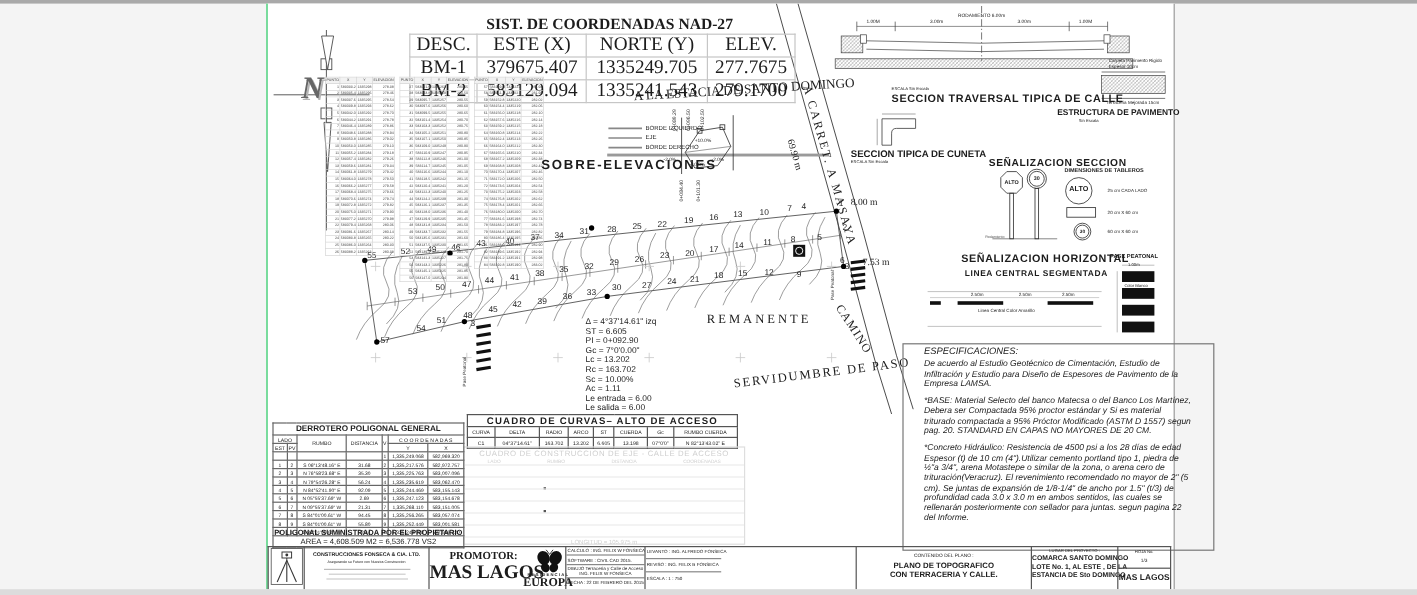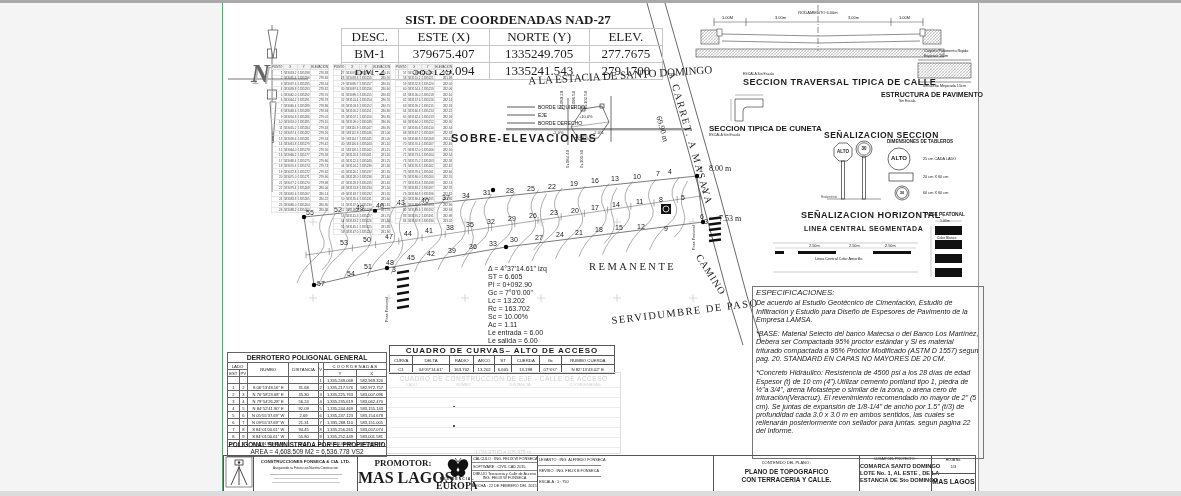--- a/index.html
+++ b/index.html
@@ -9,42 +9,42 @@
   #topstrip{left:0;top:0;width:1181px;height:3px;background:#a9a9a9;}
   #botstrip{left:0;top:491px;width:1181px;height:5px;background:#dcdcdc;}
   #sheet{left:222px;top:3px;width:755px;height:488px;background:#fff;border-left:1px solid #22c55e;border-right:1px solid #9a9a9a;}
   .ser{font-family:"Liberation Serif",serif;}
   .b{font-weight:bold;}
   .i{font-style:italic;}
   .c{text-align:center;}
   .nw{white-space:nowrap;}
   .vlab{position:absolute;font-size:4.3px;transform:rotate(-90deg);transform-origin:0 100%;white-space:nowrap;color:#333;}
   
-  #coordtab{left:118px;top:25px;width:322px;border-collapse:collapse;font-size:13px;}
+  #coordtab{left:118px;top:25px;width:322px;border-collapse:collapse;font-size:16px;}
   #coordtab td,#coordtab th{border:1px solid #c6c6c6;padding:0 2px;height:14px;font-weight:normal;text-align:center;}
   
   .sta{transform:scale(0.5);transform-origin:0 0;}
   .sta table{border-collapse:collapse;font-size:6px;color:#444;}
   .sta td,.sta th{border:0.5px solid #cfcfcf;height:10px;padding:0 1px;font-weight:normal;text-align:right;white-space:nowrap;}
   .sta th{background:#f2f2f2;text-align:center;}
   
   #curvas{left:166px;top:342px;width:226px;border-collapse:collapse;}
   #curvas .t{font-size:8px;font-weight:bold;letter-spacing:1px;}
   #curvas td,#curvas th{border:1px solid #555;text-align:center;font-size:4.3px;padding:0;height:8px;font-weight:normal;}
   
   #faint{left:163px;top:369px;width:233px;height:80px;border:1px solid #dedede;color:#cfcfcf;}
   #faint .row{border-bottom:1px solid #ececec;height:9px;}
   
   #derr{left:4px;top:349px;width:160px;border-collapse:collapse;font-size:4.1px;}
   #derr td,#derr th{border:0.8px solid #666;padding:0;text-align:center;font-weight:normal;height:6px;white-space:nowrap;}
   #derr .tt{font-size:6.8px;font-weight:bold;height:9px;}
   #derr .hh{font-size:4.3px;}
   #derr .area{font-size:6.4px;height:9px;}
   
-  #specs{left:529px;top:283px;width:224px;height:167px;border:1px solid #777;padding:2px 3px;font-size:7.1px;line-height:8.3px;font-style:italic;color:#222;}
+  #specs{left:529px;top:283px;width:224px;height:167px;border:1px solid #777;padding:2px 17px;font-size:7.1px;line-height:8.3px;font-style:italic;color:#222;}
   #specs .tt{font-size:7.8px;margin-bottom:2px;}
   #specs p{margin:0 0 6px 0;}
   
   .tb{border-left:1px solid #555;position:absolute;top:452px;height:36px;box-sizing:border-box;}
   #tbframe{left:0;top:452px;width:753px;height:36px;border-top:1px solid #555;border-bottom:1px solid #555;}
   .tiny{font-size:3.8px;}
   .t35{font-size:3.5px;}
   .t4{font-size:4px;}
   svg text{font-family:"Liberation Sans",sans-serif;}
 </style>

